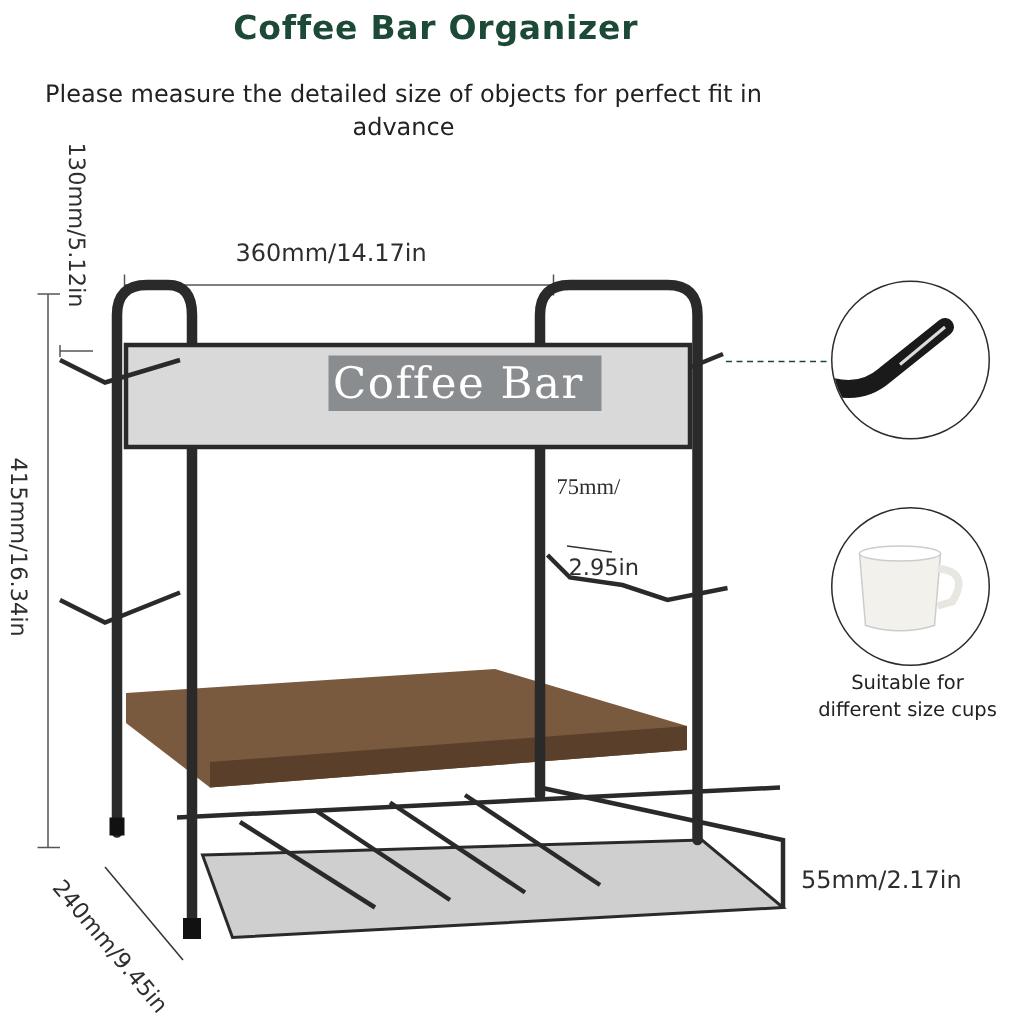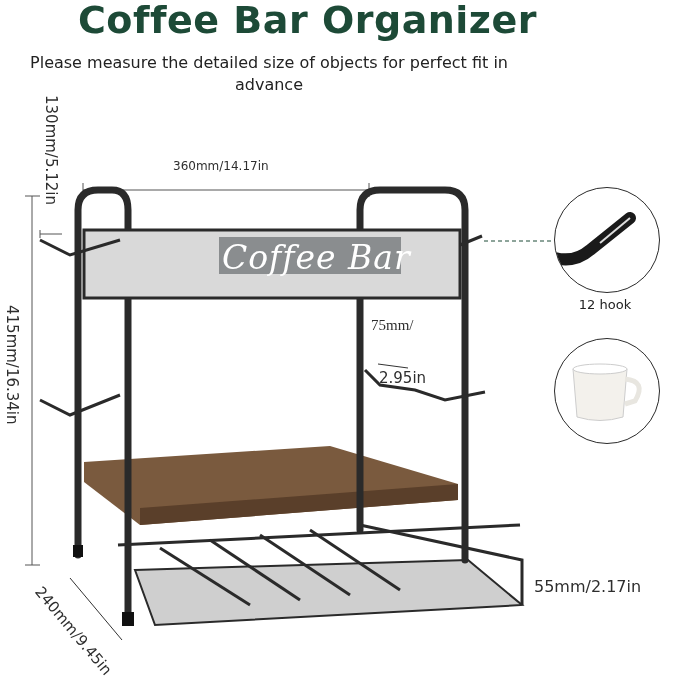--- a/index.html
+++ b/index.html
@@ -1,17 +1,17 @@
 <!DOCTYPE html>
 <html><head>
 <meta charset="utf-8">
 <style>
   html,body{margin:0;padding:0;background:#fff;}
   body{width:679px;height:687px;position:relative;overflow:hidden;font-family:"DejaVu Sans",sans-serif;}
-  .title{position:absolute;left:17px;top:0;width:581px;text-align:center;font-weight:bold;font-size:38px;color:#1d4a37;letter-spacing:0.5px;line-height:40px;}
+  .title{position:absolute;left:0;top:0;width:581px;text-align:center;font-weight:bold;font-size:22px;color:#1d4a37;letter-spacing:0.5px;line-height:40px;}
   .subtitle{position:absolute;left:0;top:52px;width:538px;text-align:center;font-size:16px;color:#222;line-height:22px;}
   .dim{position:absolute;color:#2e2e2e;font-size:15px;white-space:nowrap;}
   .rot{transform-origin:left top;}
   svg{position:absolute;}
   .circle{position:absolute;border:1.5px solid #2b2b2b;border-radius:50%;background:#fff;overflow:hidden;}
   .cap-label{position:absolute;text-align:center;font-size:13px;color:#222;line-height:18px;}
 </style>
 </head>
 <body>
 
@@ -59,41 +59,42 @@
   </g>
 
   <rect x="73" y="545" width="10" height="12" fill="#111"></rect>
   <rect x="122" y="612" width="12" height="14" fill="#111"></rect>
 
   <line x1="484" y1="241" x2="553" y2="241" stroke="#1d4a37" stroke-dasharray="4,3"></line>
 
   <line x1="378" y1="364" x2="408" y2="368" stroke="#333"></line>
 </svg>
 
-<div class="dim" style="left:222px;top:238px;font-family:'DejaVu Serif',serif;font-size:33px;color:#fff;letter-spacing:1px;font-style:italic;">Coffee Bar</div>
+<div class="dim" style="left:222px;top:238px;font-family:'DejaVu Serif',serif;font-size:29px;color:#fff;letter-spacing:1px;">Coffee Bar</div>
 
-<div class="dim" style="left:157px;top:159px;font-size:12px;margin-left:16px;">360mm/14.17in</div>
+<div class="dim" style="left:157px;top:159px;font-size:16px;">360mm/14.17in</div>
 <div class="dim rot" style="left:60px;top:95px;transform:rotate(90deg);font-size:15px;">130mm/5.12in</div>
 <div class="dim rot" style="left:21px;top:305px;transform:rotate(90deg);font-size:15px;">415mm/16.34in</div>
 <div class="dim" style="left:371px;top:317px;font-size:15px;font-family:Liberation Serif, serif;">75mm/</div>
 <div class="dim" style="left:379px;top:337px;font-size:15px;margin-top:32px;">2.95in</div>
 <div class="dim" style="left:534px;top:577px;font-size:16px;">55mm/2.17in</div>
 <div class="dim rot" style="left:45px;top:583px;transform:rotate(50deg);font-size:15px;">240mm/9.45in</div>
 
 <div class="circle" style="left:554px;top:187px;width:104px;height:104px;">
   <svg width="104" height="104" style="left:0;top:0;">
     <path d="M0,70 Q20,75 35,62 L75,30" stroke="#1a1a1a" stroke-width="12" fill="none" stroke-linecap="round"></path>
     <line x1="45" y1="55" x2="75" y2="30" stroke="#ddd" stroke-width="2"></line>
   </svg>
 </div>
 <div class="cap-label" style="left:530px;top:296px;width:150px;">
-  <div>12 hook</div>
 </div>
 
 <div class="circle" style="left:554px;top:338px;width:104px;height:104px;">
   <svg width="104" height="104" style="left:0;top:0;">
     <path d="M18,30 L22,78 Q45,85 68,78 L72,30 Z" fill="#f3f1ec" stroke="#ccc"></path>
     <ellipse cx="45" cy="30" rx="27" ry="5" fill="#fff" stroke="#ccc"></ellipse>
     <path d="M70,40 Q92,42 80,62 L70,65" fill="none" stroke="#e8e6e0" stroke-width="5"></path>
   </svg>
 </div>
 <div class="cap-label" style="left:530px;top:447px;width:150px;">
+  <div>Suitable for</div>
+  <div>different size cups</div>
 </div>
 
 </body></html>

